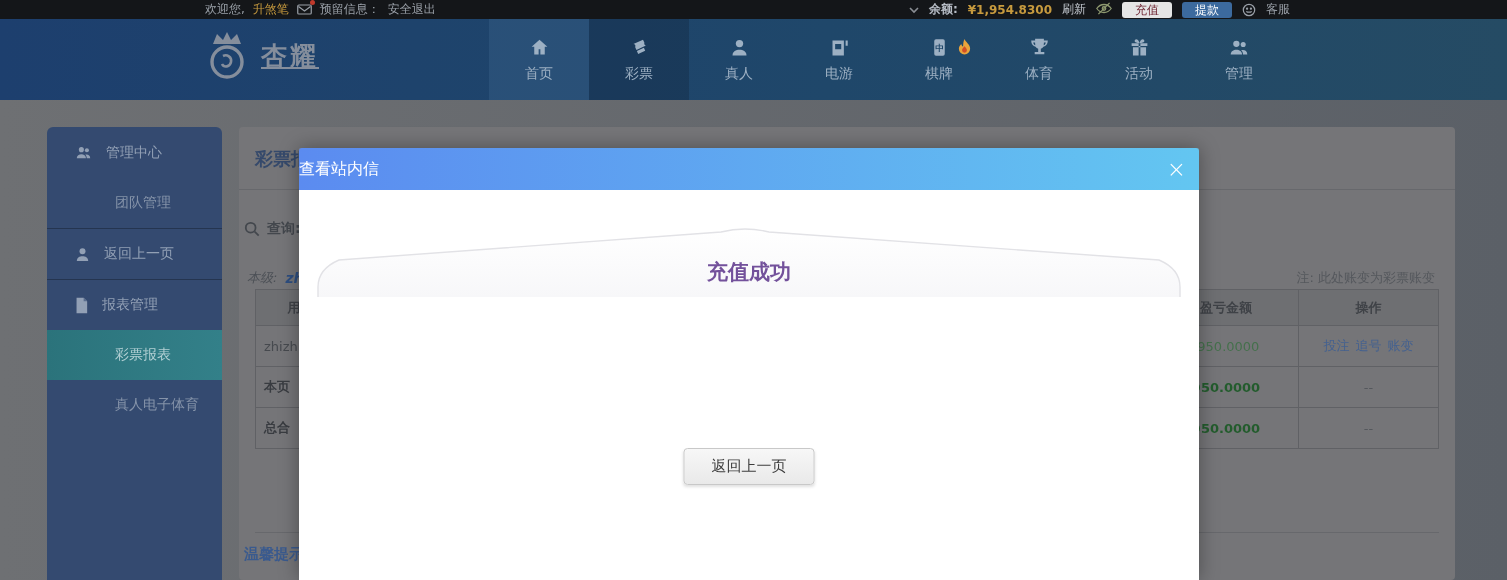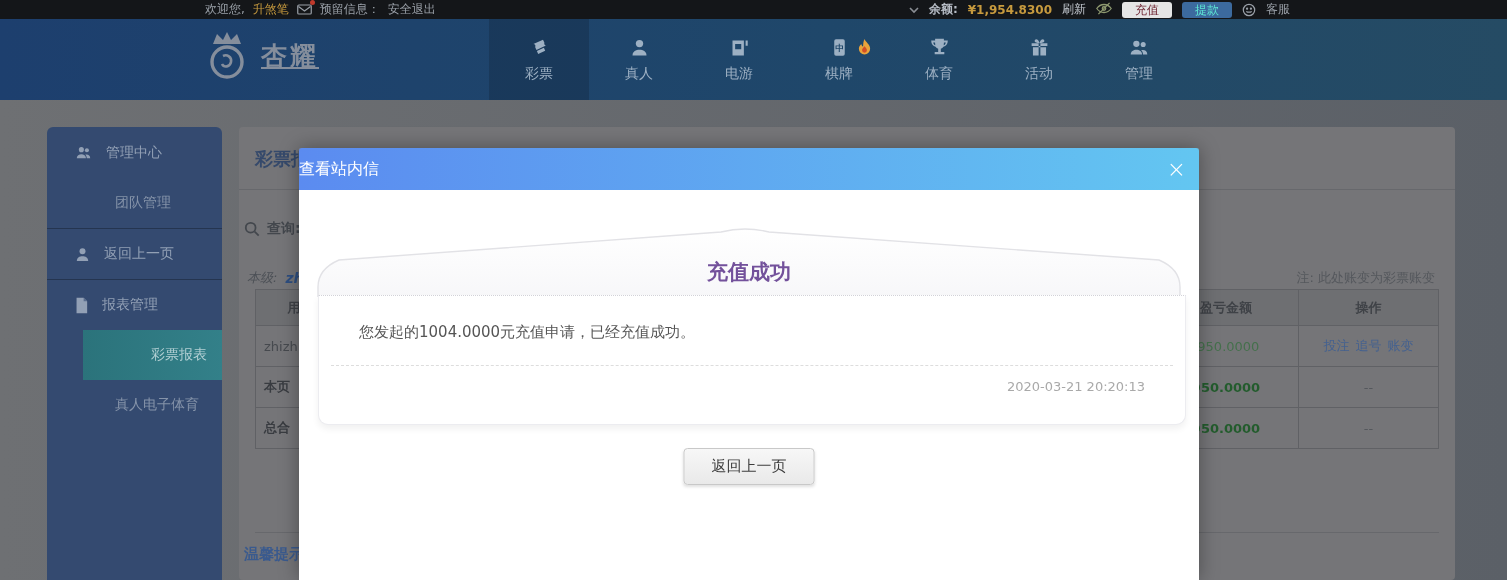--- a/index.html
+++ b/index.html
@@ -11,21 +11,21 @@
   .topbar{position:absolute;top:0;left:0;right:0;height:19px;background:#141619;
           display:flex;align-items:center;font-size:12px;color:#9aa0a8;}
   .topbar .left{display:flex;align-items:center;gap:8px;margin-left:205px;}
   .topbar .right{display:flex;align-items:center;gap:10px;margin-left:auto;margin-right:217px;}
   .tb-user{color:#c79a3e;}
   .tb-balance-label{color:#b6bcc5;font-weight:bold;}
   .tb-balance{color:#c79a3e;font-weight:bold;}
   .tb-refresh{color:#c4c9d0;}
   .tb-btn{border-radius:3px;padding:1px 13px;font-size:12px;line-height:14px;cursor:pointer;}
   .tb-btn.recharge{background:#e5e5e5;color:#6e2432;}
-  .tb-btn.withdraw{background:#3c6a9e;color:#5eead4;}
+  .tb-btn.withdraw{background:#3c6a9e;color:#ffffff;}
   .envelope-wrap{position:relative;display:inline-flex;}
   .envelope-dot{position:absolute;top:-3px;right:-3px;width:5px;height:5px;border-radius:50%;background:#c0392b;}
 
   
   .nav{position:absolute;top:19px;left:0;right:0;height:81px;
        background:linear-gradient(90deg,#1d3f6e 0%,#1f476a 55%,#254b64 100%);}
   .brand{position:absolute;left:203px;top:11px;display:flex;align-items:center;gap:10px;color:#858e9c;}
   .brand-name{font-size:26px;font-weight:bold;letter-spacing:3px;text-decoration:underline;}
   .nav-items{position:absolute;left:489px;top:0;height:100%;display:flex;}
   .nav-item{width:100px;height:100%;display:flex;flex-direction:column;align-items:center;
@@ -39,21 +39,21 @@
   .page{position:absolute;top:100px;left:0;right:0;bottom:0;
         background:linear-gradient(90deg,#6e7073,#5b6067);}
 
   
   .sidebar{position:absolute;left:47px;top:127px;width:175px;bottom:0;background:#344a70;
            border-radius:6px 6px 0 0;font-size:14px;}
   .sb-item{display:flex;align-items:center;color:#92a0b5;cursor:pointer;}
   .sb-head{padding-left:27px;gap:13px;height:51px;}
   .sb-sub{padding-left:68px;height:50px;color:#8593a9;}
   .sb-sep{border-top:1px solid rgba(0,0,0,0.28);}
-  .sb-sub.active{background:linear-gradient(90deg,#2b737b,#338089);color:#b3d0d4;margin-left:36px;}
+  .sb-sub.active{background:linear-gradient(90deg,#2b737b,#338089);color:#b3d0d4;}
 
   
   .card{position:absolute;left:239px;top:127px;width:1216px;bottom:0;background:#757578;border-radius:4px;}
   .card-title{position:absolute;left:16px;top:20px;font-size:18px;font-weight:bold;color:#35496b;}
   .card-divider{position:absolute;left:0;right:0;top:62px;border-top:1px solid #67686c;}
   .search-row{position:absolute;left:5px;top:93px;display:flex;align-items:center;gap:7px;
               color:#43474d;font-size:14px;font-weight:bold;}
   .level-row{position:absolute;left:8px;top:142px;display:flex;align-items:center;gap:8px;
              color:#4c5056;font-size:13px;font-style:italic;}
   .level-val{color:#2d4e80;font-weight:bold;font-size:14px;}
@@ -147,20 +147,26 @@
   <div class="nav">
     <div class="brand">
       <svg width="48" height="52" viewBox="0 0 48 52">
         <path d="M10 14 L14 4 L20 10 L24 2 L28 10 L34 4 L38 14 Z" fill="#858e9c"></path>
         <circle cx="24" cy="32" r="15" fill="none" stroke="#858e9c" stroke-width="3.4"></circle>
         <path d="M20 26c4-2 9 1 8 6s-7 6-9 2" fill="none" stroke="#858e9c" stroke-width="2.6"></path>
       </svg>
       <span class="brand-name">杏耀</span>
     </div>
     <div class="nav-items">
+      <div class="nav-item is-home">
+        <svg width="21" height="21" viewBox="0 0 24 24" fill="#9db0c3">
+          <path d="M12 3L3 11h3v9h5v-6h2v6h5v-9h3z"></path>
+          </svg>
+        <span>首页</span>
+      </div>
       <div class="nav-item is-lottery">
         <svg width="21" height="21" viewBox="0 0 24 24" fill="#9db0c3">
           <path d="M5 8l11-5 1.6 3.5a2.2 2.2 0 0 0 1.8 3.1L8.5 14.8 7 11.4A2.2 2.2 0 0 0 5 8z"></path>
           <path d="M9 16l8-3.6 1.5 3.4-8 3.7z"></path>
           </svg>
         <span>彩票</span>
       </div>
       <div class="nav-item">
         <svg width="21" height="21" viewBox="0 0 24 24" fill="#9db0c3">
           <circle cx="12" cy="7.5" r="4.2"></circle>
@@ -318,22 +324,17 @@
       <svg class="flap" width="864" height="72" viewBox="0 0 864 72">
         <defs>
           <linearGradient id="flapfill" x1="0" y1="0" x2="0" y2="1">
             <stop offset="0" stop-color="#ffffff"></stop>
               <stop offset="1" stop-color="#f7f7f9"></stop>
           </linearGradient>
         </defs>
         <path d="M1 72 L1 62 Q1 44 22 35 L404 7 Q428 1 452 7 L842 35 Q863 44 863 62 L863 72" fill="url(#flapfill)" stroke="#e2e2e6" stroke-width="1.4"></path>
       </svg>
       <div class="msg-title">充值成功</div>
-      <div class="msg-box">
-        <div class="msg-text">您发起的1004.0000元充值申请，已经充值成功。</div>
-        <div class="msg-sep"></div>
-        <div class="msg-time">2020-03-21 20:20:13</div>
-      </div>
       <button class="back-btn">返回上一页</button>
     </div>
   </div>
 
 </div>
 
 </body></html>

